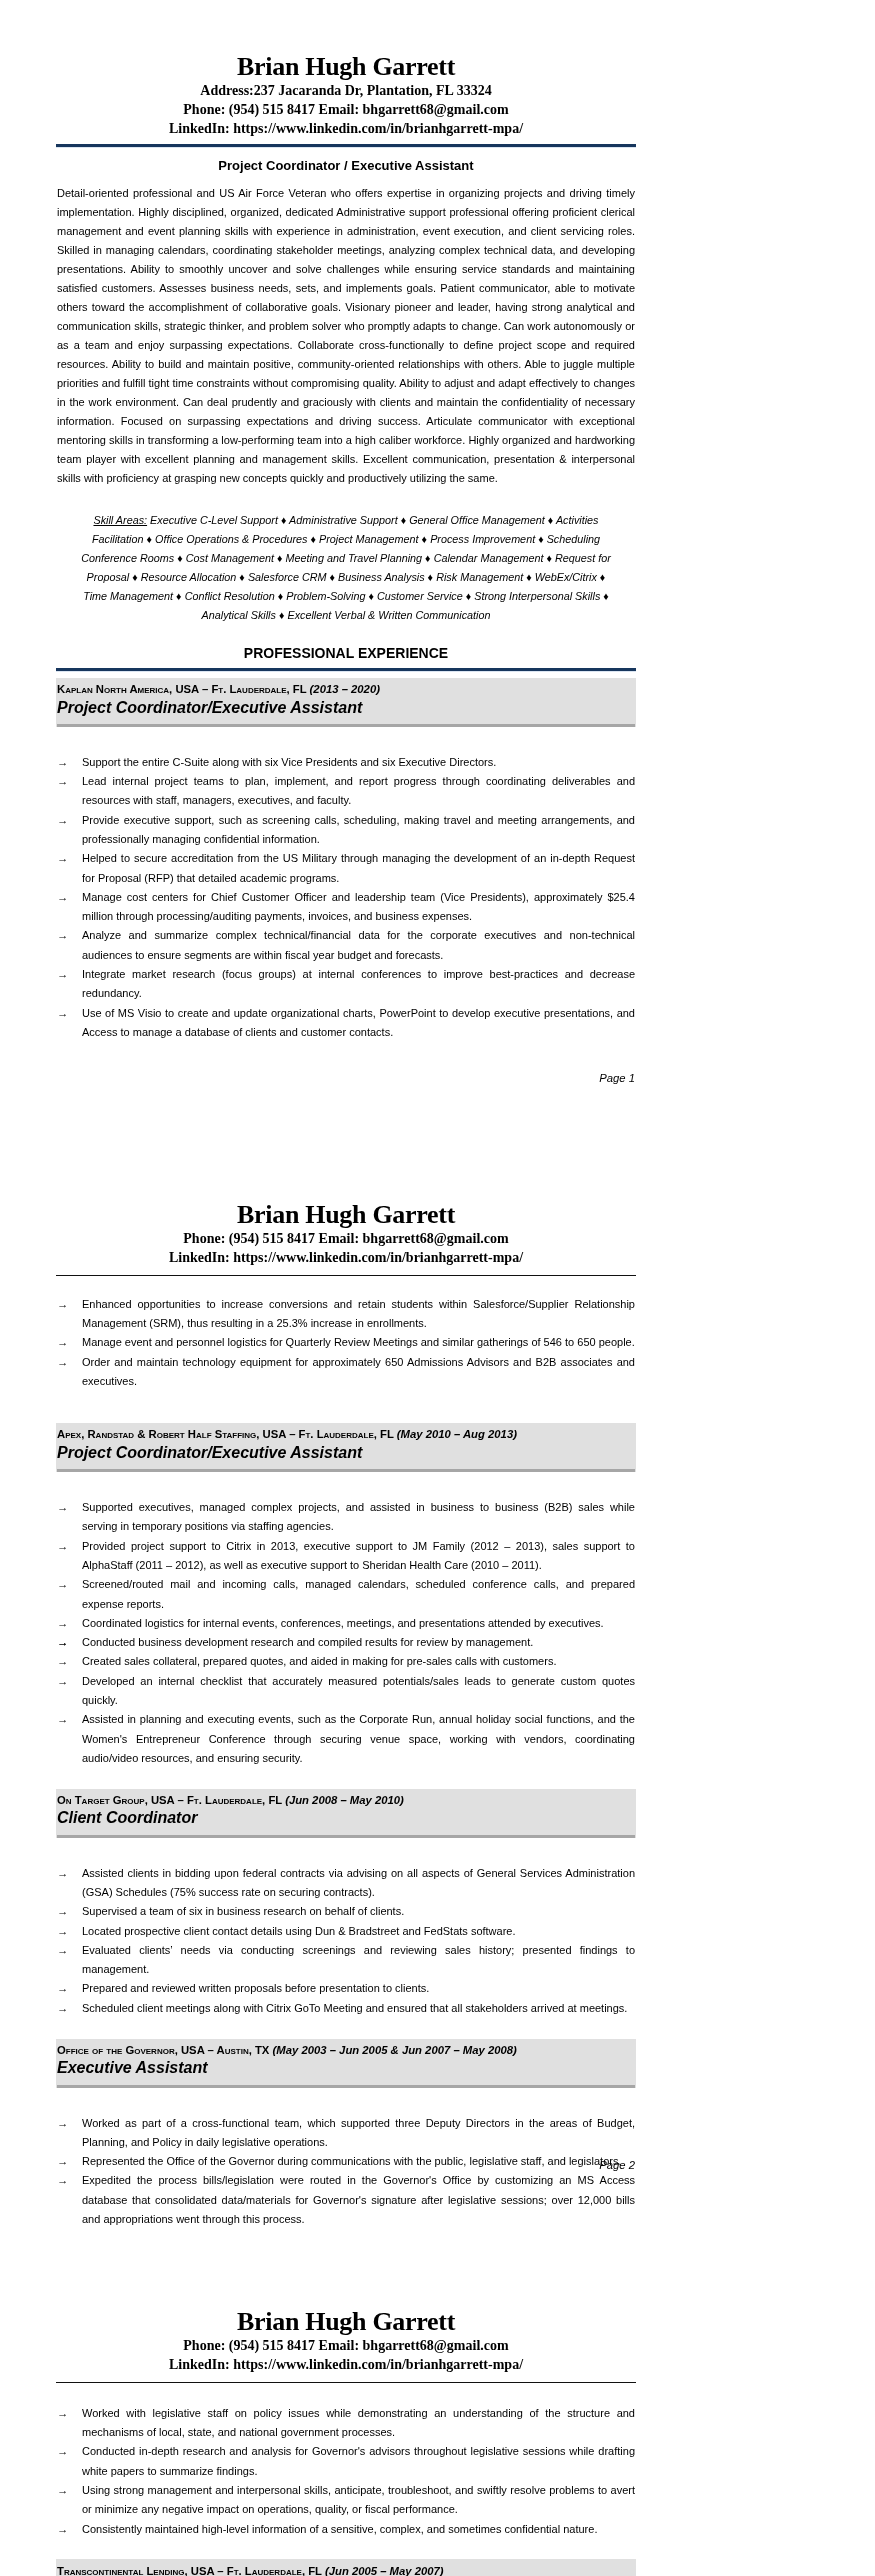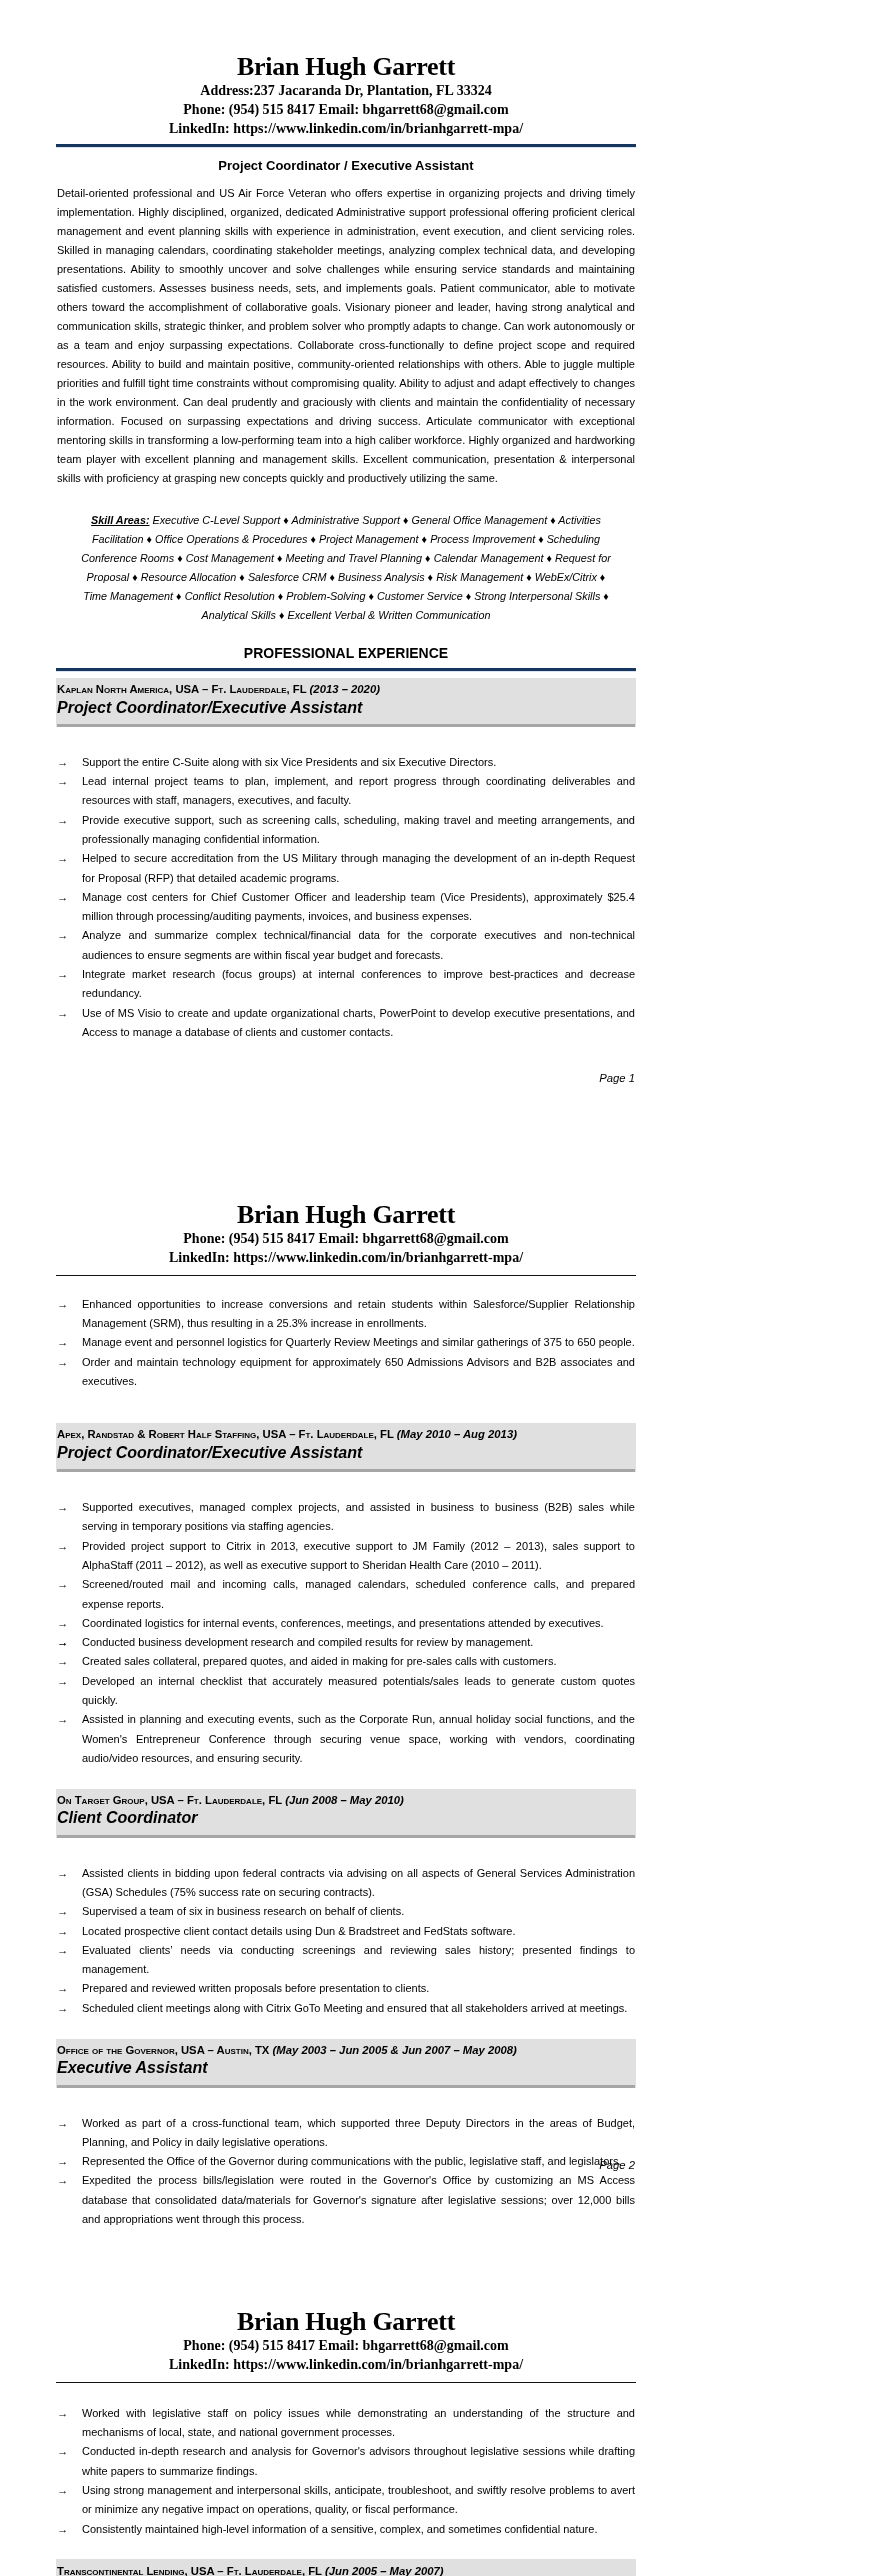--- a/index.html
+++ b/index.html
@@ -9,21 +9,21 @@
   .page.p2 { padding-top: 67px; }
   .page.p3 { padding-top: 41px; }
   .hdr { text-align: center; font-family: "Liberation Serif", serif; font-weight: bold; }
   .hdr .name { font-size: 26px; line-height: 29px; letter-spacing: -0.3px; }
   .hdr .line { font-size: 14px; line-height: 19px; }
   .rule-blue { height: 3.1px; background: #17365d; margin: 6.2px -1px 0; border-bottom: 0.5px solid #dbe5f1; }
   .rule-black { height: 1px; background: #111; margin: 8.2px -1px 0; }
   .tagline { text-align: center; font-weight: bold; font-size: 13px; margin: 9.3px 0 11.3px; }
   .summary { font-size: 11px; line-height: 19px; text-align: justify; margin: 0; }
   .skills { text-align: center; font-style: italic; font-size: 10.8px; line-height: 19px; margin: 23px 20.6px 0; }
-  .skills .lbl { font-weight: bold; text-decoration: underline; }
+  .skills .lbl { font-weight: normal; text-decoration: underline; }
   .sect-title { text-align: center; font-weight: bold; font-size: 14px; margin-top: 20.6px; }
   .sect-title + .rule-blue { margin-top: 6.2px; }
   .job { background: #e0e0e0; margin: 6.2px -1px 0; padding: 2.1px 1px 0; }
   .job .co { font-weight: bold; font-size: 11.3px; line-height: 18.5px; font-variant: small-caps; }
   .job .dates { font-style: italic; font-variant: normal; }
   .job .role { font-weight: bold; font-style: italic; font-size: 16px; line-height: 18.5px; }
   .job .bar { height: 2.6px; background: #a6a6a6; margin: 7.2px 0 4.1px; }
   ul.bul { list-style: none; padding: 0; margin: 26px 0 0; }
   ul.bul li { position: relative; padding-left: 25px; font-size: 11px; line-height: 19.3px; text-align: justify; }
   ul.bul li .arr { position: absolute; left: 0; top: 0; font-size: 11.3px; }
@@ -73,21 +73,21 @@
 <div class="page p2">
   <div class="hdr">
     <div class="name">Brian Hugh Garrett</div>
     <div class="line">Phone: (954) 515 8417 Email: bhgarrett68@gmail.com</div>
     <div class="line">LinkedIn: https://www.linkedin.com/in/brianhgarrett-mpa/</div>
   </div>
   <div class="rule-black"></div>
 
   <ul class="bul" style="margin-top:18.5px">
       <li><span class="arr">→</span><span>Enhanced opportunities to increase conversions and retain students within Salesforce/Supplier Relationship Management (SRM), thus resulting in a 25.3% increase in enrollments.</span></li>
-      <li><span class="arr">→</span><span>Manage event and personnel logistics for Quarterly Review Meetings and similar gatherings of 375 to 650 people.</span></li>
+      <li><span class="arr">→</span><span>Manage event and personnel logistics for Quarterly Review Meetings and similar gatherings of 546 to 650 people.</span></li>
       <li><span class="arr">→</span><span>Order and maintain technology equipment for approximately 650 Admissions Advisors and B2B associates and executives.</span></li>
     </ul>
 
   <div class="gap-job"></div>
   <div class="job">
     <div class="co"><span>Apex, Randstad &amp; Robert Half Staffing, USA – Ft. Lauderdale, FL</span> <span class="dates">(May 2010 – Aug 2013)</span></div>
     <div class="role">Project Coordinator/Executive Assistant</div>
     <div class="bar"></div>
   </div>
   <ul class="bul">

